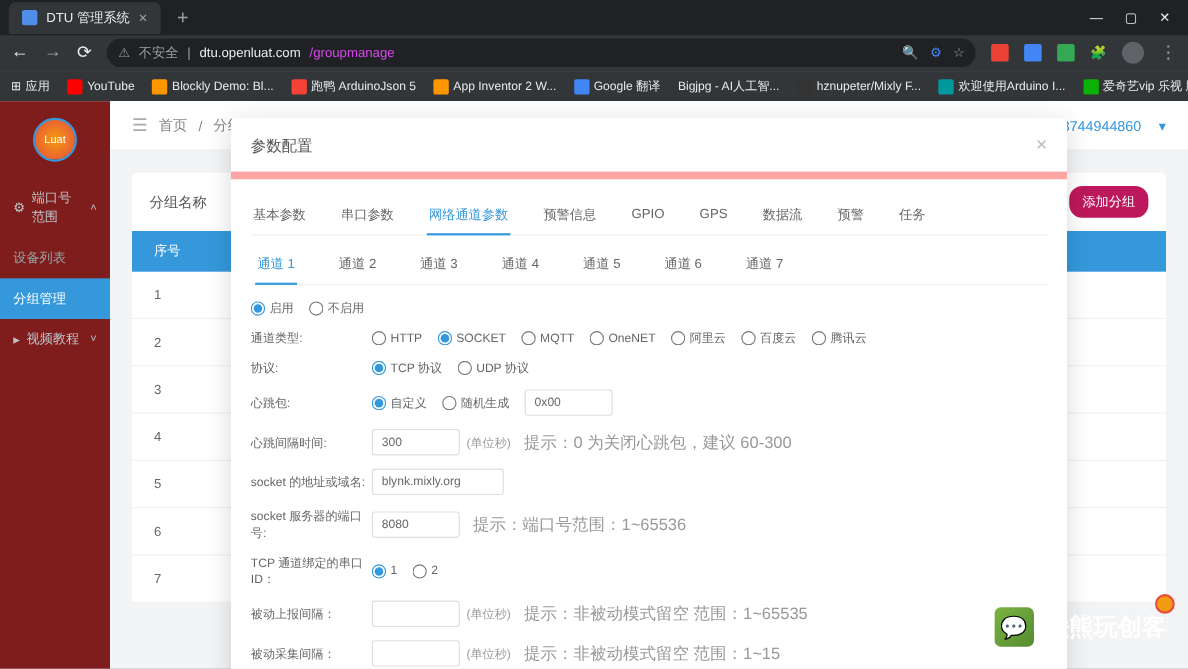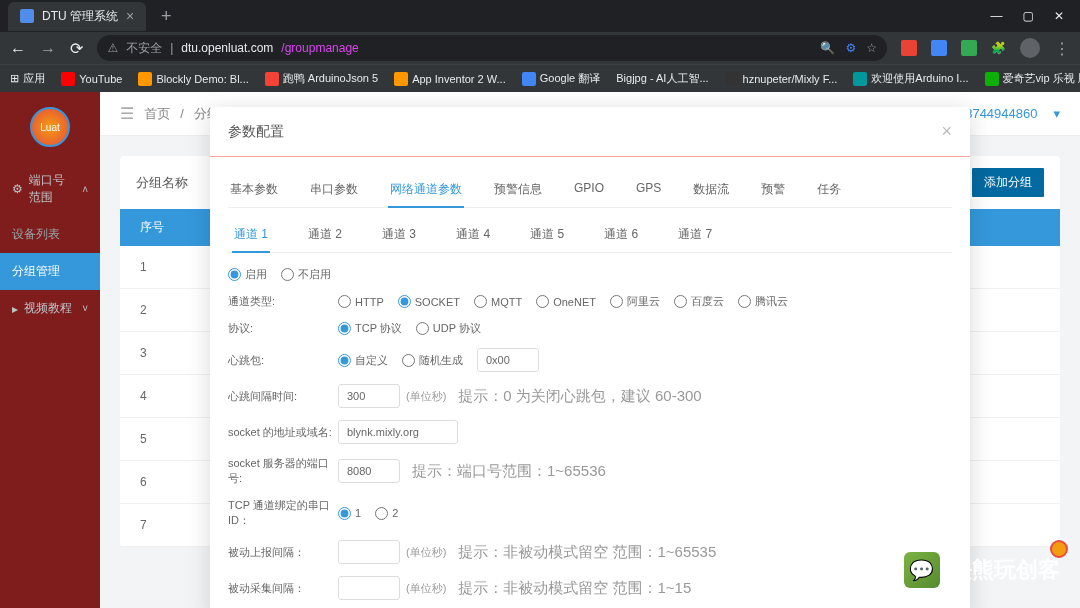--- a/index.html
+++ b/index.html
@@ -36,47 +36,47 @@
 .sb-arrow { margin-left: auto; font-size: 10px; }
 
 .main { flex: 1; background: #f2f4f6; position: relative; }
 .breadcrumb { background: #fff; padding: 12px 20px; color: #888; font-size: 13px; display: flex; align-items: center; gap: 10px; border-bottom: 1px solid #eee; }
 .bc-menu { font-size: 16px; color: #aaa; }
 .bc-phone { margin-left: auto; color: #3498db; }
 
 .content { padding: 20px; }
 .panel { background: #fff; border-radius: 4px; padding: 0; }
 .panel-head { padding: 12px 16px; display: flex; align-items: center; font-size: 13px; color: #555; }
-.add-btn { background: #0369a1; color: #fff; padding: 6px 12px; border-radius: 1px; font-size: 12px; margin-left: auto; }
+.add-btn { background: #be185d; color: #fff; padding: 6px 12px; border-radius: 12px; font-size: 12px; margin-left: auto; }
 .table-header { background: #3498db; color: #fff; padding: 10px 20px; font-size: 12px; }
 .table-row { padding: 14px 20px; border-bottom: 1px solid #f0f0f0; color: #666; font-size: 12px; }
 
 .footer { text-align: center; color: #aaa; font-size: 11px; padding: 20px; }
 
 
 .modal-overlay { position: absolute; top: 0; left: 0; right: 0; bottom: 0; background: rgba(0,0,0,0); display: flex; align-items: flex-start; justify-content: center; padding-top: 15px; }
 .modal { background: #fff; width: 760px; border-radius: 4px; box-shadow: 0 4px 24px rgba(0,0,0,0.15); }
-.modal-header { padding: 14px 18px; border-bottom: 1px solid #fca5a5; display: flex; align-items: center; font-size: 14px; color: #555; }
+.modal-header { padding: 14px 18px; border-bottom: 7px solid #fca5a5; display: flex; align-items: flex-end; font-size: 14px; color: #555; }
 .modal-close { margin-left: auto; color: #bbb; font-size: 18px; cursor: pointer; }
 .modal-body { padding: 16px 18px 8px; }
 
 .tabs-main { display: flex; gap: 28px; border-bottom: 1px solid #eee; margin-bottom: 10px; font-size: 12px; color: #666; }
 .tabs-main .tab-m { padding: 8px 2px; cursor: pointer; }
 .tabs-main .tab-m.active { color: #3498db; border-bottom: 2px solid #3498db; margin-bottom: -1px; }
 
 .tabs-sub { display: flex; gap: 36px; border-bottom: 1px solid #eee; margin-bottom: 14px; font-size: 12px; color: #666; padding-left: 4px; }
 .tabs-sub .tab-s { padding: 8px 2px; cursor: pointer; }
 .tabs-sub .tab-s.active { color: #3498db; border-bottom: 2px solid #3498db; margin-bottom: -1px; }
 
 .form-row { display: flex; align-items: center; margin-bottom: 12px; font-size: 12px; color: #555; }
 .form-label { width: 110px; color: #666; font-size: 11px; }
 .radio-group { display: flex; gap: 14px; align-items: center; }
 .radio { display: flex; align-items: center; gap: 4px; color: #666; font-size: 11px; }
 .radio input { accent-color: #3498db; }
-.text-input { border: 1px solid #ddd; border-radius: 3px; padding: 4px 8px; font-size: 11px; height: 24px; width: 62px; color: #666; }
+.text-input { border: 1px solid #ddd; border-radius: 3px; padding: 4px 8px; font-size: 11px; height: 24px; width: 80px; color: #666; }
 .text-input.wide { width: 120px; }
 .hint { color: #999; font-size: 15px; margin-left: 12px; }
 .unit { color: #999; font-size: 11px; margin-left: 6px; }
 
 
 .watermark { position: fixed; bottom: 20px; right: 20px; display: flex; align-items: center; gap: 10px; color: #fff; font-size: 22px; font-weight: bold; }
 .wm-icon { width: 36px; height: 36px; background: linear-gradient(135deg, #7cb342, #558b2f); border-radius: 6px; display: flex; align-items: center; justify-content: center; font-size: 20px; }
 .wm-badge { position: absolute; top: -12px; right: -8px; width: 18px; height: 18px; background: #f39c12; border-radius: 50%; border: 2px solid #e74c3c; }
 </style>
 </head>

